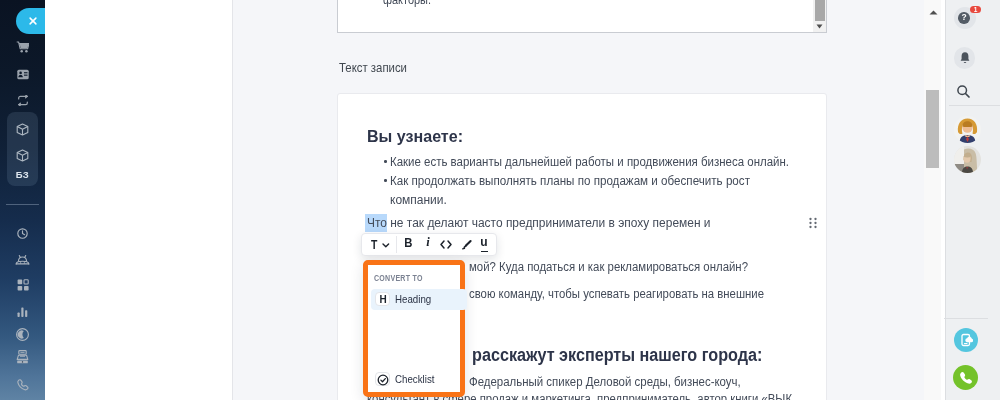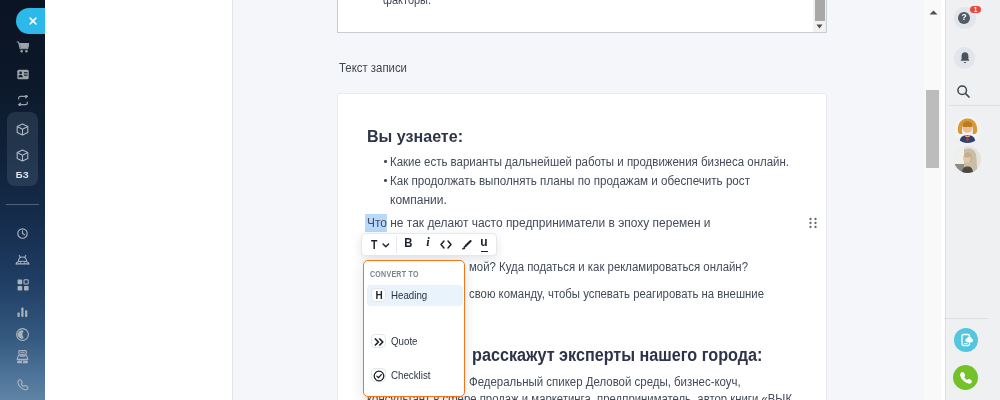--- a/index.html
+++ b/index.html
@@ -34,21 +34,21 @@
 .dot{position:absolute;width:2.6px;height:2.6px;border-radius:50%;background:#434b59;}
 #sel{left:364.7px;top:213.5px;width:22.6px;height:18.3px;background:#b8d9fb;}
 #handle{left:807px;top:215px;width:12px;height:12px;}
 
 #tbar{left:361px;top:233px;width:136px;height:23px;background:#fff;border:1px solid #e7e8ec;border-radius:4px;box-shadow:0 3px 10px rgba(20,30,50,0.12);box-sizing:border-box;}
 #tbar .vdiv{position:absolute;left:34px;top:2px;width:1px;height:17px;background:#e7e8ec;}
 #tbT{position:absolute;left:9px;top:2.5px;font-size:13px;font-weight:bold;color:#1c222b;transform:scaleX(0.8);transform-origin:0 0;}
 #tbchev{position:absolute;left:20px;top:9px;}
 .tbi{position:absolute;top:1px;width:18px;height:19px;text-align:center;color:#1c222b;}
 
-#dd{left:363px;top:260px;width:102px;height:137px;background:#fff;border:1px solid #f97316;border-radius:5px;box-shadow:0 4px 14px rgba(20,30,50,0.12);box-sizing:border-box;}
+#dd{left:363px;top:260px;width:102px;height:137px;background:#fff;border:5px solid #f97316;border-radius:5px;box-shadow:0 4px 14px rgba(20,30,50,0.12);box-sizing:border-box;}
 #ddlabel{position:absolute;left:6.3px;top:8px;font-size:8.5px;font-weight:bold;color:#7b8292;letter-spacing:0.3px;transform:scaleX(0.83);transform-origin:0 0;}
 .dditem{position:absolute;left:2.5px;width:96px;height:21px;border-radius:4px;}
 .ddicon{position:absolute;left:4.5px;top:3.2px;width:14.5px;height:14px;background:#fff;border:1px solid #e3e5e9;border-radius:4px;box-sizing:border-box;}
 .ddicon svg{position:absolute;left:0.2px;top:0;}
 .ddtext{position:absolute;left:24.8px;top:4px;font-size:11px;color:#2a3244;transform:scaleX(0.884);transform-origin:0 0;white-space:pre;}
 
 #mscroll{left:924px;top:0;width:17px;height:400px;background:#f9f9f9;}
 #mthumb{left:926px;top:90px;width:13px;height:78px;background:#bcbcbc;}
 #rgap{left:941px;top:0;width:4px;height:400px;background:#ffffff;}
 #rpanel{left:945px;top:0;width:55px;height:400px;background:#eef0f2;border-left:1px solid #dcdee1;box-sizing:border-box;}
@@ -129,31 +129,20 @@
  <div class="abs" id="dd">
   <div id="ddlabel">CONVERT TO</div>
   <div class="dditem" style="top:23.5px;background:#e9f3fc;">
     <span class="ddicon">
           <svg width="14" height="14" viewBox="0 0 14 14">
             <text x="7" y="9.7" text-anchor="middle" font-size="10" font-weight="bold" fill="#1c222b" font-family="Liberation Sans">H</text>
           </svg>
         </span>
     <span class="ddtext">Heading</span>
   </div>
-  <div class="dditem" style="top:69.5px;">
-    <span class="ddicon">
-          <svg width="14" height="14" viewBox="0 0 14 14">
-            <g fill="none" stroke="#1c222b" stroke-width="1.7" stroke-linecap="round" stroke-linejoin="round">
-              <polyline points="3.4,4 6.4,7 3.4,10"></polyline>
-              <polyline points="7.8,4 10.8,7 7.8,10"></polyline>
-            </g>
-          </svg>
-        </span>
-    <span class="ddtext">Quote</span>
-  </div>
   <div class="dditem" style="top:104px;text-decoration:underline;">
     <span class="ddicon">
           <svg width="14" height="14" viewBox="0 0 14 14">
             <circle cx="7" cy="7" r="4.8" fill="none" stroke="#1c222b" stroke-width="1.3"></circle>
             <polyline points="4.9,7.1 6.5,8.7 9.3,5.6" fill="none" stroke="#1c222b" stroke-width="1.3" stroke-linecap="round" stroke-linejoin="round"></polyline>
           </svg>
         </span>
     <span class="ddtext">Checklist</span>
   </div>
  </div>

